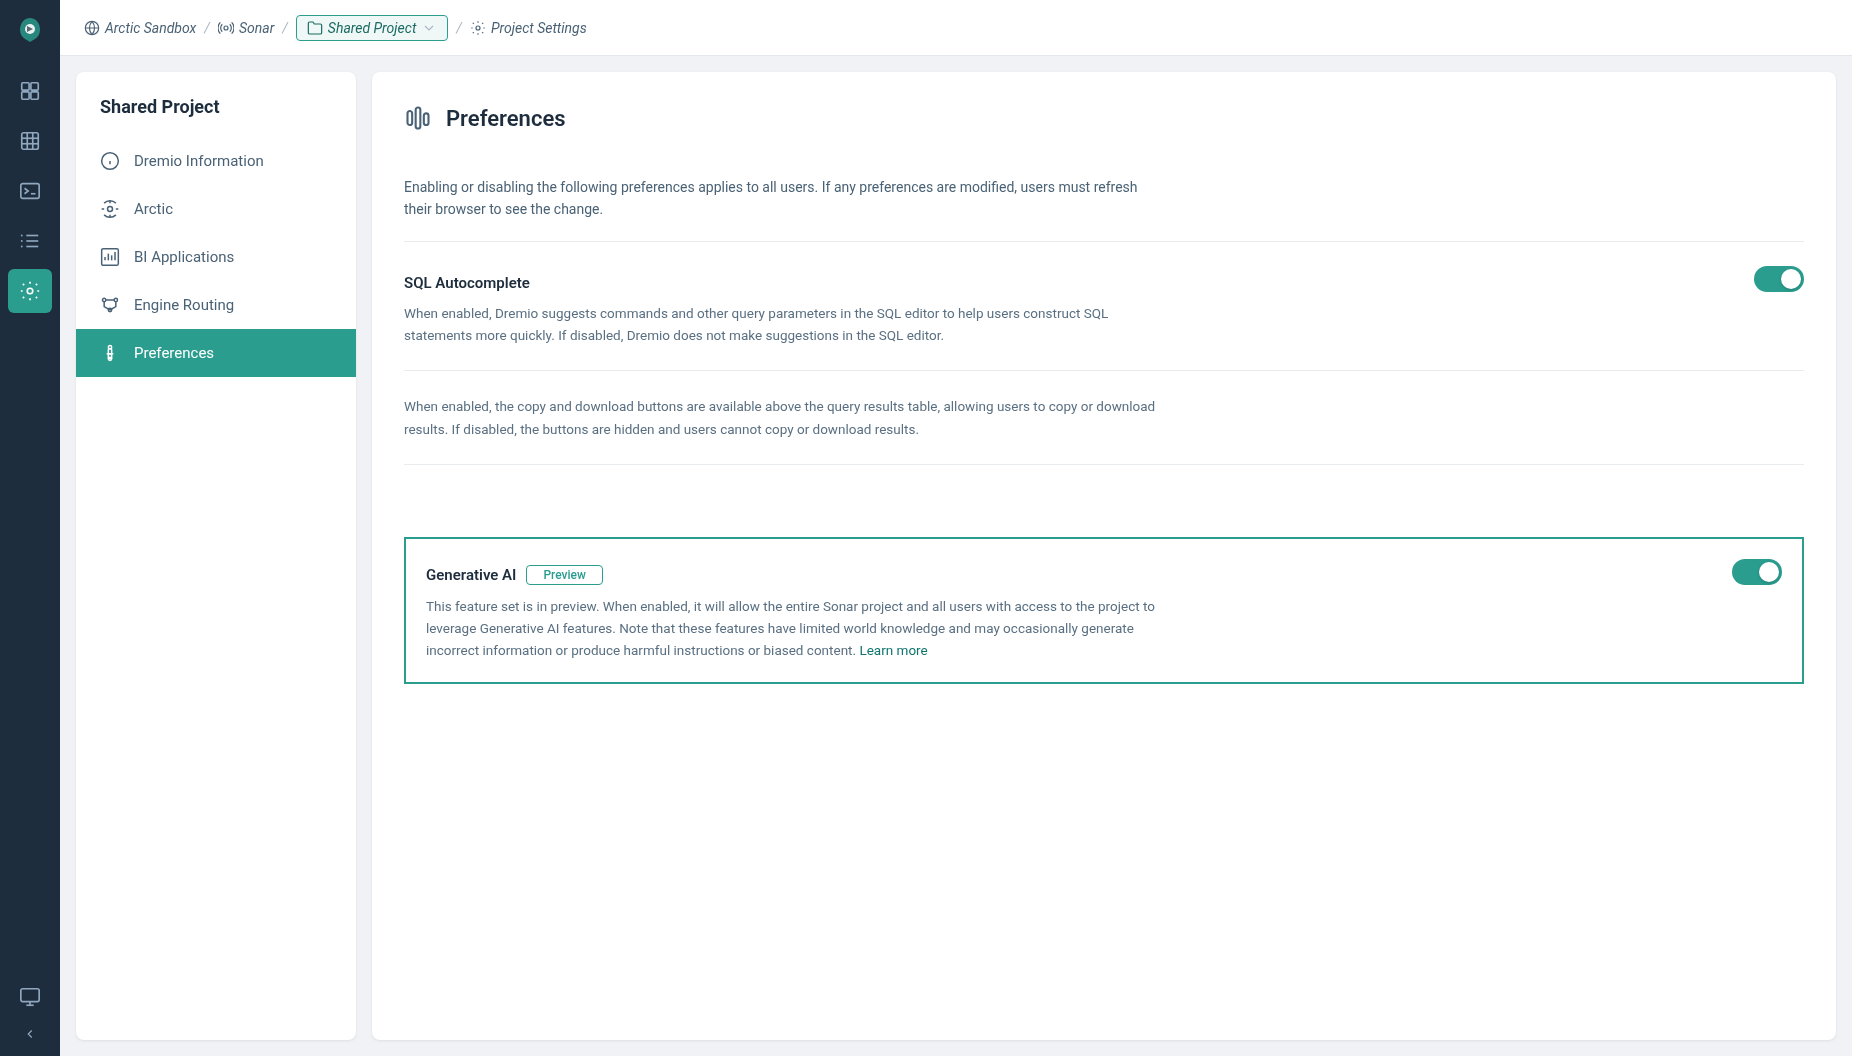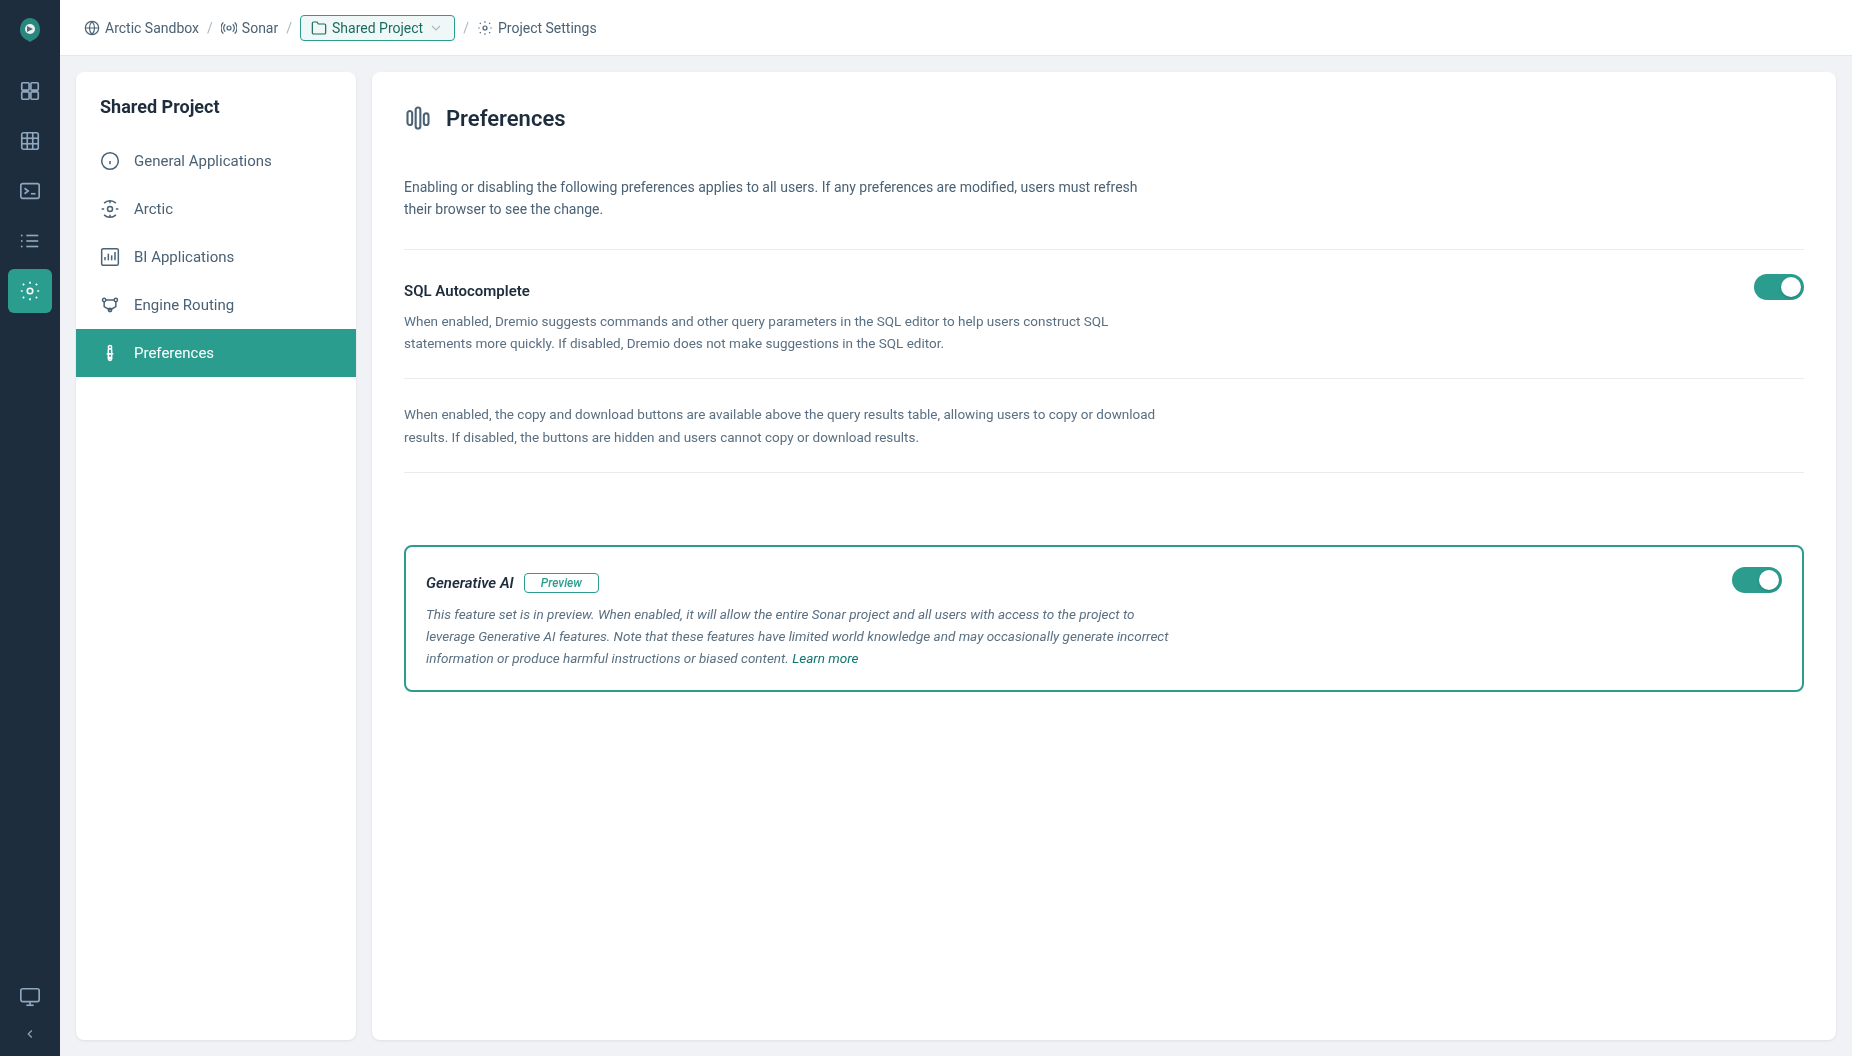--- a/index.html
+++ b/index.html
@@ -71,20 +71,21 @@
     .breadcrumb-bar {
       background: #fff;
       border-bottom: 1px solid #e4e8ec;
       padding: 0 24px;
       height: 56px;
       display: flex;
       align-items: center;
       gap: 6px;
       font-size: 14px;
       color: #4a6275;
+      font-style: italic;
     }
     .breadcrumb-item {
       display: flex;
       align-items: center;
       gap: 5px;
       color: #4a6275;
       cursor: pointer;
     }
     .breadcrumb-separator { color: #aab8c2; margin: 0 2px; }
     .breadcrumb-item.active {
@@ -161,21 +162,21 @@
       font-size: 22px;
       font-weight: 600;
       color: #1e2d3d;
     }
 
     
     .preferences-description {
       font-size: 14px;
       color: #4a6275;
       line-height: 1.6;
-      margin-bottom: 28px;
+      margin-bottom: 20px;
       max-width: 760px;
     }
 
     
     .pref-item {
       padding: 24px 0;
       border-top: 1px solid #e8ecef;
     }
     .pref-item:first-child { border-top: none; }
     .pref-row {
@@ -244,24 +245,23 @@
       font-weight: 500;
       color: #2a9d8f;
       border: 1px solid #2a9d8f;
       border-radius: 4px;
       padding: 2px 16px;
     }
 
     
     .pref-item-highlighted {
       border: 2px solid #2a9d8f;
-      border-radius: 8px;
+      border-radius: 0;
       padding: 20px;
       margin-top: 24px;
-      font-style: italic;
     }
     .pref-item-highlighted .pref-row {
       margin-bottom: 10px;
     }
   </style>
 </head>
 <body>
 
 <nav class="nav-bar">
   <div class="nav-logo">
@@ -371,21 +371,21 @@
 
     <aside class="sidebar">
       <div class="sidebar-title">Shared Project</div>
 
       <div class="sidebar-item">
         <svg viewBox="0 0 24 24">
             <circle cx="12" cy="12" r="10"></circle>
             <line x1="12" y1="16" x2="12" y2="12"></line>
             <line x1="12" y1="8" x2="12.01" y2="8"></line>
           </svg>
-        <span>General Applications</span>
+        <span>Dremio Information</span>
       </div>
 
       <div class="sidebar-item">
         <svg viewBox="0 0 24 24">
             <circle cx="12" cy="12" r="3"></circle>
             <path d="M19.07 4.93a10 10 0 00-14.14 0M4.93 19.07a10 10 0 0014.14 0"></path>
             <path d="M12 2v3M12 19v3M2 12h3M19 12h3"></path>
           </svg>
         <span>Arctic</span>
       </div>

